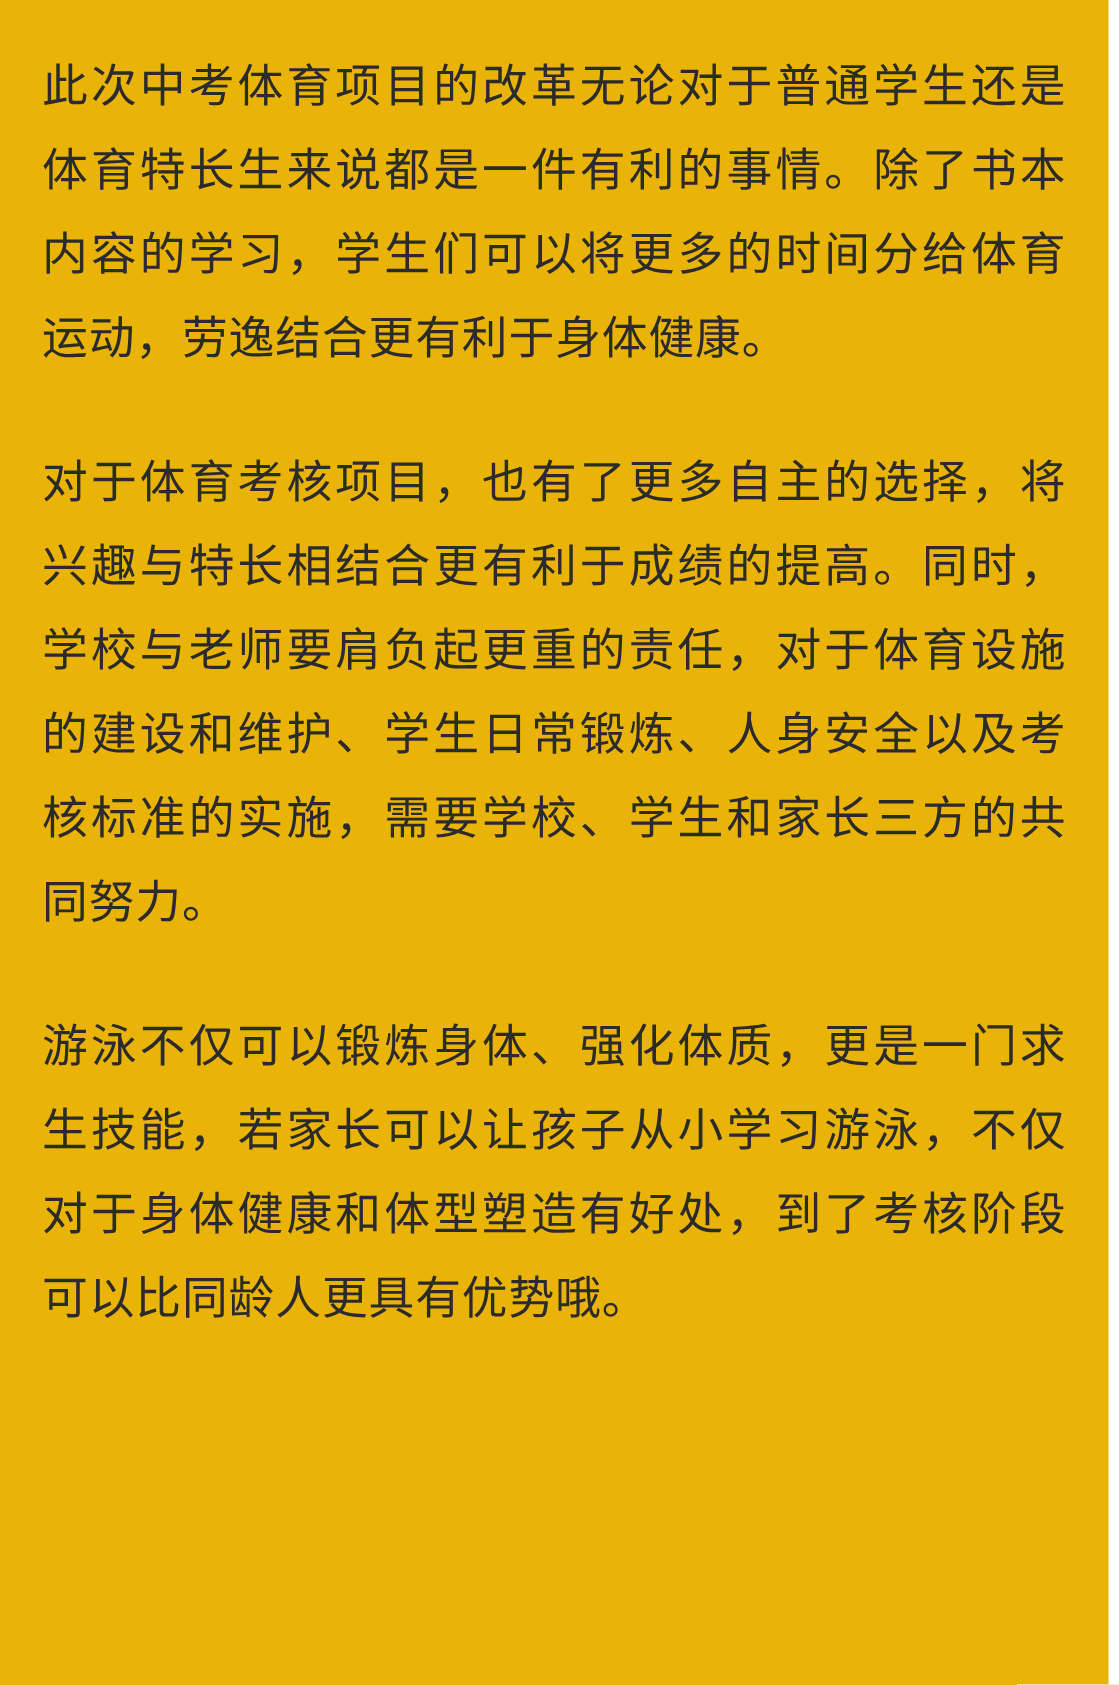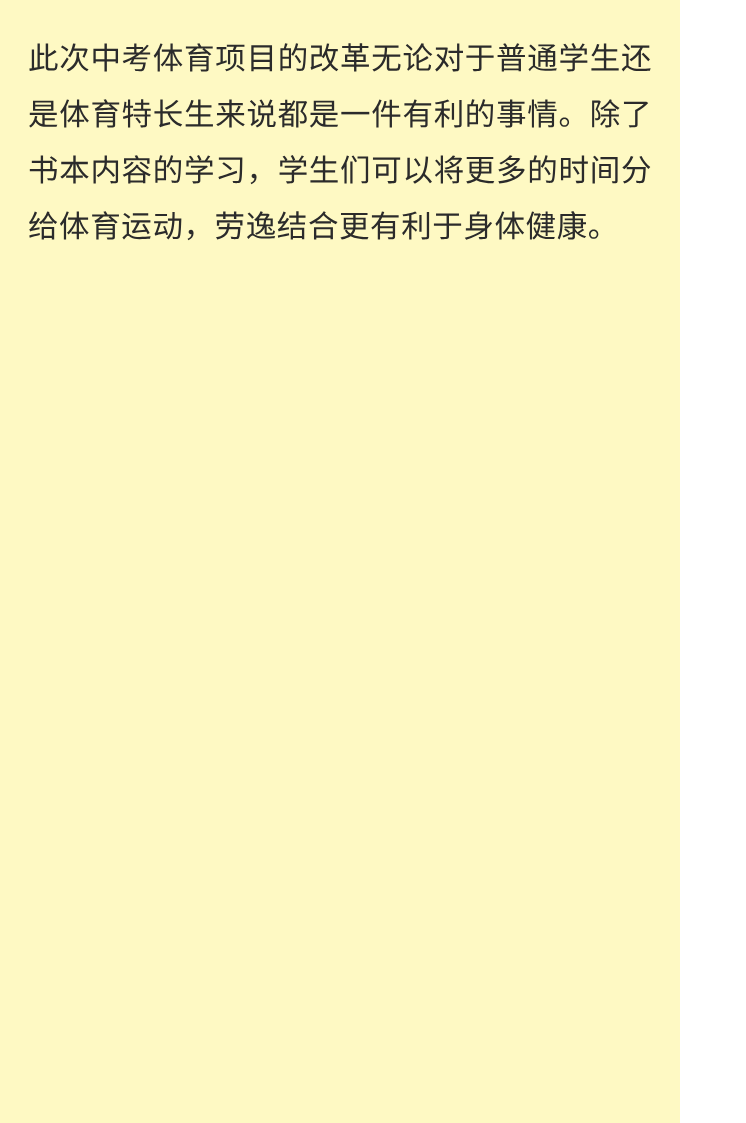--- a/index.html
+++ b/index.html
@@ -6,23 +6,23 @@
   html, body {
     margin: 0;
     padding: 0;
     background: #ffffff;
   }
   body {
     font-family: "Liberation Sans", "DejaVu Sans", sans-serif;
   }
   .page {
     position: relative;
-    width: 680px;
+    width: 739px;
     min-height: 1123px;
-    background: #fef9c3;
+    background: #eab308;
     box-sizing: border-box;
     padding: 30px 28px 20px 28px;
   }
   .article {
     display: block;
   }
   .para {
     font-size: 30.5px;
     line-height: 56px;
     color: #2b2b2b;
@@ -35,14 +35,16 @@
   .para:last-child {
     margin-bottom: 0;
   }
 </style>
 </head>
 <body>
 
 <div class="page">
   <article class="article">
     <p class="para">此次中考体育项目的改革无论对于普通学生还是体育特长生来说都是一件有利的事情。除了书本内容的学习，学生们可以将更多的时间分给体育运动，劳逸结合更有利于身体健康。</p>
+    <p class="para">对于体育考核项目，也有了更多自主的选择，将兴趣与特长相结合更有利于成绩的提高。同时，学校与老师要肩负起更重的责任，对于体育设施的建设和维护、学生日常锻炼、人身安全以及考核标准的实施，需要学校、学生和家长三方的共同努力。</p>
+    <p class="para">游泳不仅可以锻炼身体、强化体质，更是一门求生技能，若家长可以让孩子从小学习游泳，不仅对于身体健康和体型塑造有好处，到了考核阶段可以比同龄人更具有优势哦。</p>
   </article>
 </div>
 
 </body></html>

